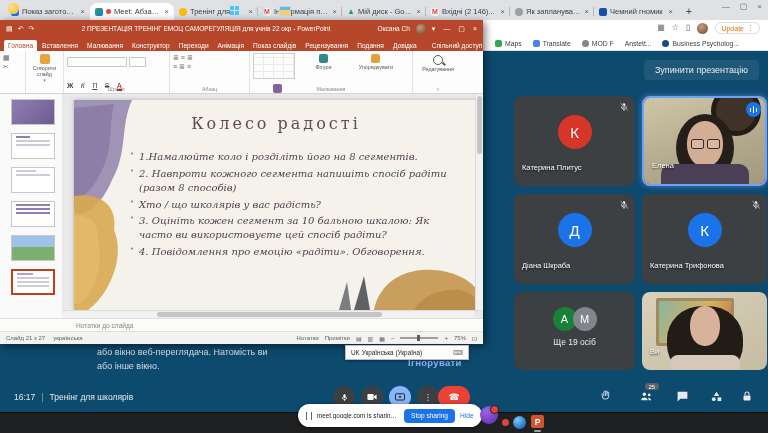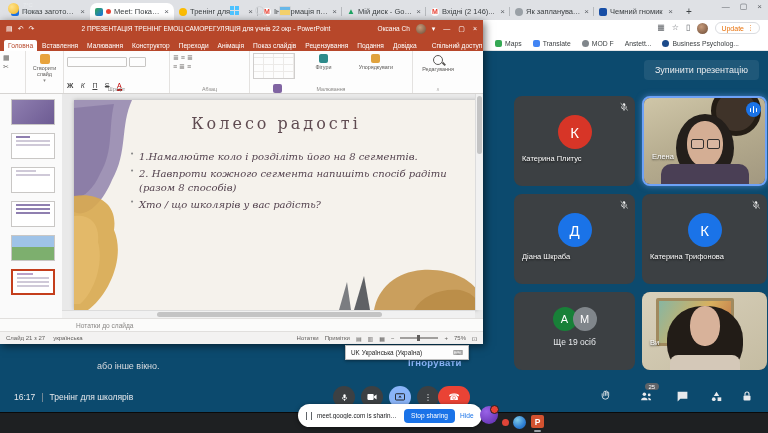--- a/index.html
+++ b/index.html
@@ -72,21 +72,21 @@
   .hthumb{position:absolute;top:1px;left:95px;width:225px;height:5px;background:#c4c4c4;border-radius:3px;}
   #notesbar{position:absolute;left:0;top:298px;width:100%;height:13px;background:#fbfbfa;border-top:1px solid #e1dfdd;display:flex;align-items:center;padding-left:76px;box-sizing:border-box;font-size:6.6px;color:#8a8886;}
   #statusbar{position:absolute;left:0;top:311px;width:100%;height:13px;background:#f3f2f1;border-top:1px solid #e1dfdd;display:flex;align-items:center;font-size:6px;color:#605e5c;padding:0 6px;box-sizing:border-box;gap:8px;}
   #statusbar .right{margin-left:auto;display:flex;align-items:center;gap:6px;}
   .slider{width:38px;height:1.5px;background:#a19f9d;position:relative;}
   .slider::after{content:"";position:absolute;left:17px;top:-2.2px;width:2.6px;height:6px;background:#605e5c;}
   
   #stop-pres{position:absolute;top:60px;right:9px;background:rgba(255,255,255,.08);border-radius:4px;padding:5px 11px;color:#e8eaed;font-size:9px;z-index:2;}
   #tiles{position:absolute;left:514px;top:96px;display:grid;grid-template-columns:121px 125px;grid-template-rows:90px 90px 78px;gap:8px 7px;}
   .tile{position:relative;background:#3c4043;border-radius:8px;overflow:hidden;}
-  .tname{position:absolute;left:8px;bottom:23px;font-size:7.5px;color:#fff;text-shadow:0 1px 2px rgba(0,0,0,.8);white-space:nowrap;z-index:4;}
+  .tname{position:absolute;left:8px;bottom:14px;font-size:7.5px;color:#fff;text-shadow:0 1px 2px rgba(0,0,0,.8);white-space:nowrap;z-index:4;}
   .bigavatar{position:absolute;left:50%;top:40%;transform:translate(-50%,-50%);width:34px;height:34px;border-radius:50%;
              display:flex;align-items:center;justify-content:center;color:#fff;font-size:15px;}
   .micoff{position:absolute;top:6px;right:6px;z-index:4;opacity:.92;}
   .tile.speaking{border:2px solid #6ea2f7;box-shadow:0 0 6px rgba(110,162,247,.6);}
   .audiochip{position:absolute;top:4px;right:4px;width:15px;height:15px;border-radius:50%;background:#1a73e8;display:flex;align-items:center;justify-content:center;gap:1.4px;z-index:4;}
   .audiochip i{display:block;width:1.6px;background:#fff;border-radius:1px;}
   .duo{position:absolute;left:50%;top:34%;transform:translate(-50%,-50%);display:flex;}
   .duo div{width:24px;height:24px;border-radius:50%;display:flex;align-items:center;justify-content:center;color:#fff;font-size:11px;}
   .duo div:last-child{margin-left:-4px;}
   .tname-center{position:absolute;left:0;right:0;top:58%;text-align:center;font-size:8.5px;color:#e8eaed;}
@@ -152,21 +152,21 @@
 
   <div id="tabstrip">
     <div class="tab">
       <span class="fav" style="background:#1a73e8"></span>
       <span class="tlabel">Показ заготовок</span>
       <span class="tclose">×</span>
     </div>
     <div class="tab active">
       <span class="fav" style="background:linear-gradient(135deg,#34a853,#1a73e8)"></span>
       <span class="recdot"></span>
-      <span class="tlabel">Meet: Показ...</span>
+      <span class="tlabel">Meet: Абзац...</span>
       <span class="tclose">×</span>
     </div>
     <div class="tab">
       <span class="fav" style="background:#fbbc04;border-radius:50%"></span>
       <span class="tlabel">Тренінг для шко...</span>
       <span class="tclose">×</span>
     </div>
     <div class="tab">
       <span class="fav gmail">M</span>
       <span class="tlabel">Інформація по...</span>
@@ -359,20 +359,22 @@
           <path d="M404,210 L300,210 C304,188 322,172 348,170 C376,168 398,180 404,192 Z" fill="#c79a55" opacity="0.95"></path>
           <path d="M404,210 L340,210 C348,196 366,188 386,190 C396,192 402,198 404,202 Z" fill="#b78a45" opacity="0.8"></path>
           <path d="M277,210 L265,210 L273,182 Z" fill="#7b7d81"></path>
           <path d="M296,210 L280,210 L290,176 Z" fill="#5f6165"></path>
         </svg>
         <div id="slide-title">Колесо радості</div>
         <ul id="slide-bullets">
           <li>1.Намалюйте коло і розділіть його на 8 сегментів.</li>
           <li>2. Навпроти кожного сегмента напишіть спосіб радіти (разом 8 способів)</li>
           <li>Хто / що школярів у вас радість?</li>
+          <li>3. Оцініть кожен сегмент за 10 бальною шкалою: Як часто ви використовуєте цей спосіб радіти?</li>
+          <li>4. Повідомлення про емоцію «радіти». Обговорення.</li>
         </ul>
       </div>
       <div class="vscroll">
           <div class="vthumb"></div>
         </div>
       <div class="hscroll">
           <div class="hthumb"></div>
         </div>
     </div>
 
@@ -467,20 +469,21 @@
       <div class="scene-b">
         <div class="painting"></div>
         <div class="hair-b"></div>
         <div class="body-b"></div>
         <div class="face-b"></div>
       </div>
       <span class="tname">Ви</span>
     </div>
   </div>
 
+  <div id="notif-l1">або вікно веб-переглядача. Натомість ви</div>
   <div id="notif-l2">або інше вікно.</div>
   <div id="ignore-btn">Ігнорувати</div>
 
   <div id="meet-footer">
     <span>16:17</span>
     <span style="color:#9aa0a6">|</span>
     <span>Тренінг для школярів</span>
   </div>
 
   <div class="ctrl" style="left:333px">

